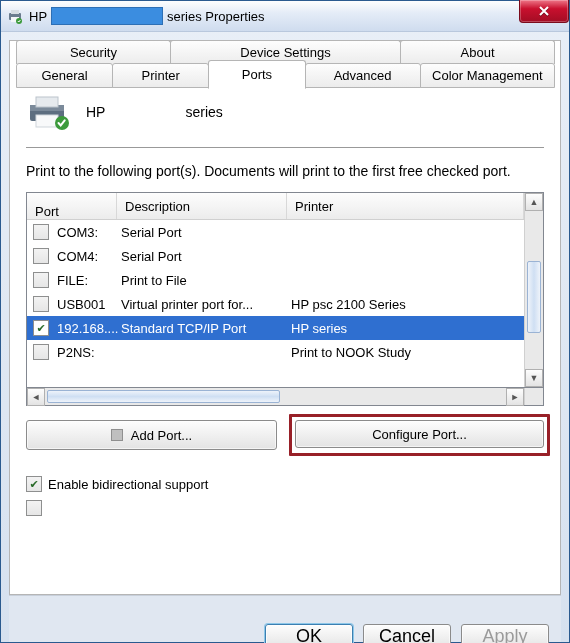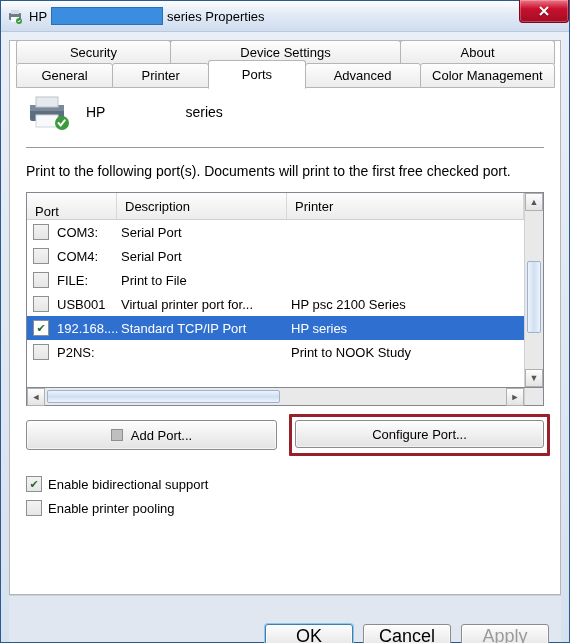--- a/index.html
+++ b/index.html
@@ -434,21 +434,20 @@
         <div class="optrow">
           <span class="cb">
               <span class="check" id="bidi-check" style="visibility: visible;">✔</span>
             </span>
           <span>Enable bidirectional support</span>
         </div>
         <div class="optrow">
           <span class="cb">
               <span class="check" id="pool-check" style="visibility:hidden;">✔</span>
             </span>
-          <span>Enable printer pooling</span>
         </div>
       </div>
 
     </div>
 
     <div class="dlg-footer">
       <div class="btn default">
           <span>OK</span>
         </div>
       <div class="btn">

